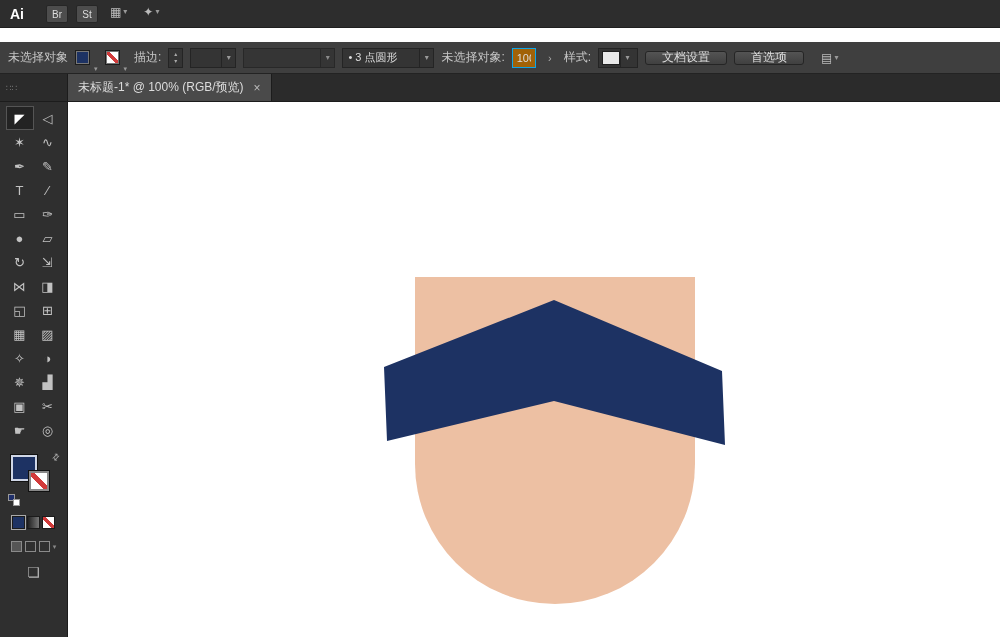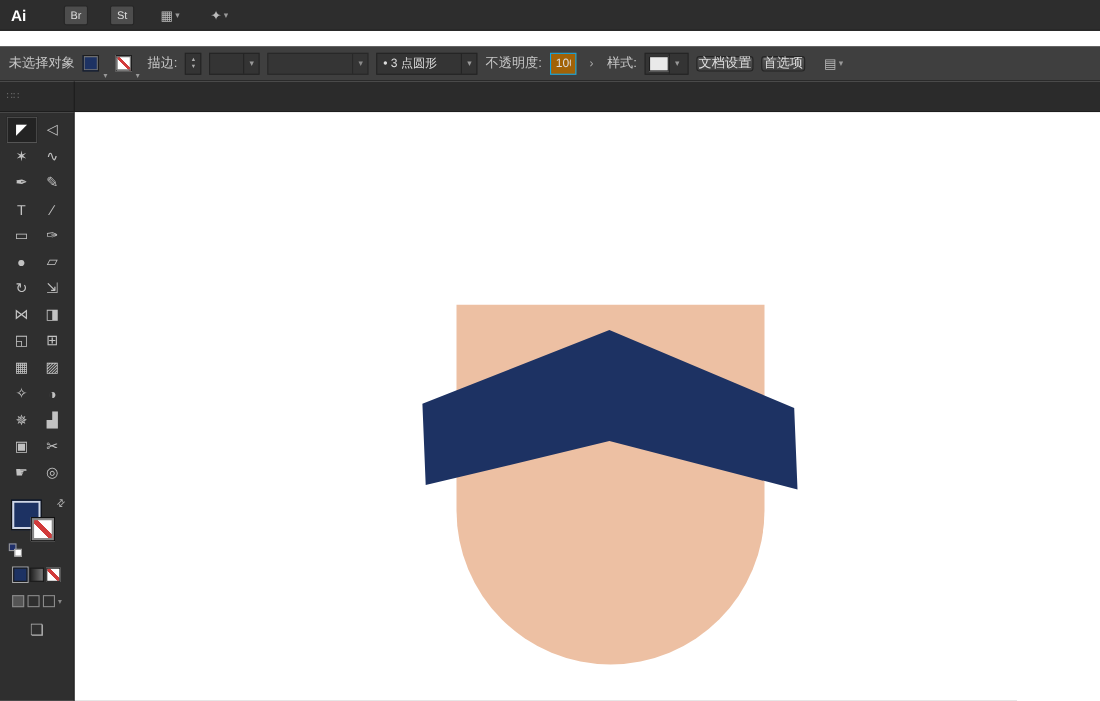--- a/index.html
+++ b/index.html
@@ -7,21 +7,21 @@
     font-family:"Liberation Sans","DejaVu Sans",sans-serif; }
   #app { position:relative; width:1000px; height:637px; background:#fff; }
 
   
   .menubar { height:28px; background:#2d2d2d; display:flex; align-items:center;
     color:#c9c9c9; font-size:12px; border-bottom:1px solid #1f1f1f; }
   .logo { width:34px; text-align:center; font-weight:bold; font-size:14px;
     color:#ffffff; }
   #menu-list { display:flex; height:100%; align-items:center; }
   .menu-item { padding:0 9px; line-height:27px; cursor:default; }
-  .mb-extras { display:flex; align-items:center; margin-left:24px; gap:20px; }
+  .mb-extras { display:flex; align-items:flex-start; margin-left:12px; gap:8px; }
   .mini-btn { display:inline-block; width:22px; height:18px; line-height:18px;
     text-align:center; background:#4d4d4d; border:1px solid #262626;
     border-radius:2px; font-size:10px; color:#ddd; }
   .mb-icon { display:inline-flex; align-items:center; gap:2px; color:#bbb;
     font-size:12px; padding:0 4px; }
   .caret { font-size:8px; color:#999; }
 
   
   .controlbar { height:32px; background:#3f3f3f; border-bottom:1px solid #232323;
     display:flex; align-items:center; gap:7px; padding:0 8px; color:#c6c6c6;
@@ -45,21 +45,21 @@
   .brush-line { height:3px; width:60px; margin:0 auto; border-radius:2px;
     background:linear-gradient(90deg,#8b8b8b,#b5b5b5,#8b8b8b); }
   .combo.brushname { width:92px; } .combo.brushname .val{ flex:1; }
   .txt-input { width:24px; height:20px; background:#a16207; border:1px solid #0ea5e9;
     color:#ddd; font-size:11px; padding:0 4px; font-family:inherit; }
   .chev-btn { width:14px; height:20px; display:flex; align-items:center;
     justify-content:center; color:#aaa; font-size:11px; }
   .combo.style-dd { width:40px; }
   .style-chip { width:18px; height:14px; background:#e9e9e9; border:1px solid #1f1f1f;
     margin-left:3px; }
-  .cb-btn { height:14px; padding:0 1px; background:linear-gradient(#545454,#404040);
+  .cb-btn { height:14px; padding:0 16px; background:linear-gradient(#545454,#404040);
     border:1px solid #252525; border-radius:3px; color:#ddd; font-size:12px;
     display:flex; align-items:center; }
   .panel-menu { margin-left:10px; display:flex; align-items:center; gap:2px;
     color:#bbb; font-size:12px; }
 
   
   .tabbar { height:28px; background:#2b2b2b; display:flex; align-items:stretch;
     border-bottom:1px solid #1c1c1c; }
   .tab-spacer { width:68px; color:#6e6e6e; font-size:9px; display:flex;
     align-items:center; padding-left:6px; border-right:1px solid #1c1c1c; }
@@ -150,40 +150,44 @@
         <span class="dd">
           <span>▾</span>
         </span>
       </span>
     <span class="combo brushname">
         <span class="val">• 3 点圆形</span>
         <span class="dd">
           <span>▾</span>
         </span>
       </span>
-    <span class="cb-label">不透明度:</span>
+    <span class="cb-label">未选择对象:</span>
     <input class="txt-input" value="100%" style="">
     <span class="chev-btn">›</span>
     <span class="cb-label">样式:</span>
     <span class="combo style-dd">
         <span class="style-chip"></span>
         <span class="dd">
           <span>▾</span>
         </span>
       </span>
     <span class="cb-btn">文档设置</span>
     <span class="cb-btn">首选项</span>
     <span class="panel-menu">
         <span>▤</span>
         <span class="caret">▾</span>
       </span>
   </div>
 
   <div class="tabbar">
     <div class="tab-spacer">∷∷</div>
+    <div class="tab">
+      <span>未标题-1* @ 100% (RGB/预览)</span>
+      <span class="tab-close">×</span>
+    </div>
   </div>
 
   <div class="main">
 
     <div class="toolbar">
       <div id="tools-grid">
           <div class="tool selected">◤</div>
           <div class="tool">◁</div>
           <div class="tool">✶</div>
           <div class="tool">∿</div>

